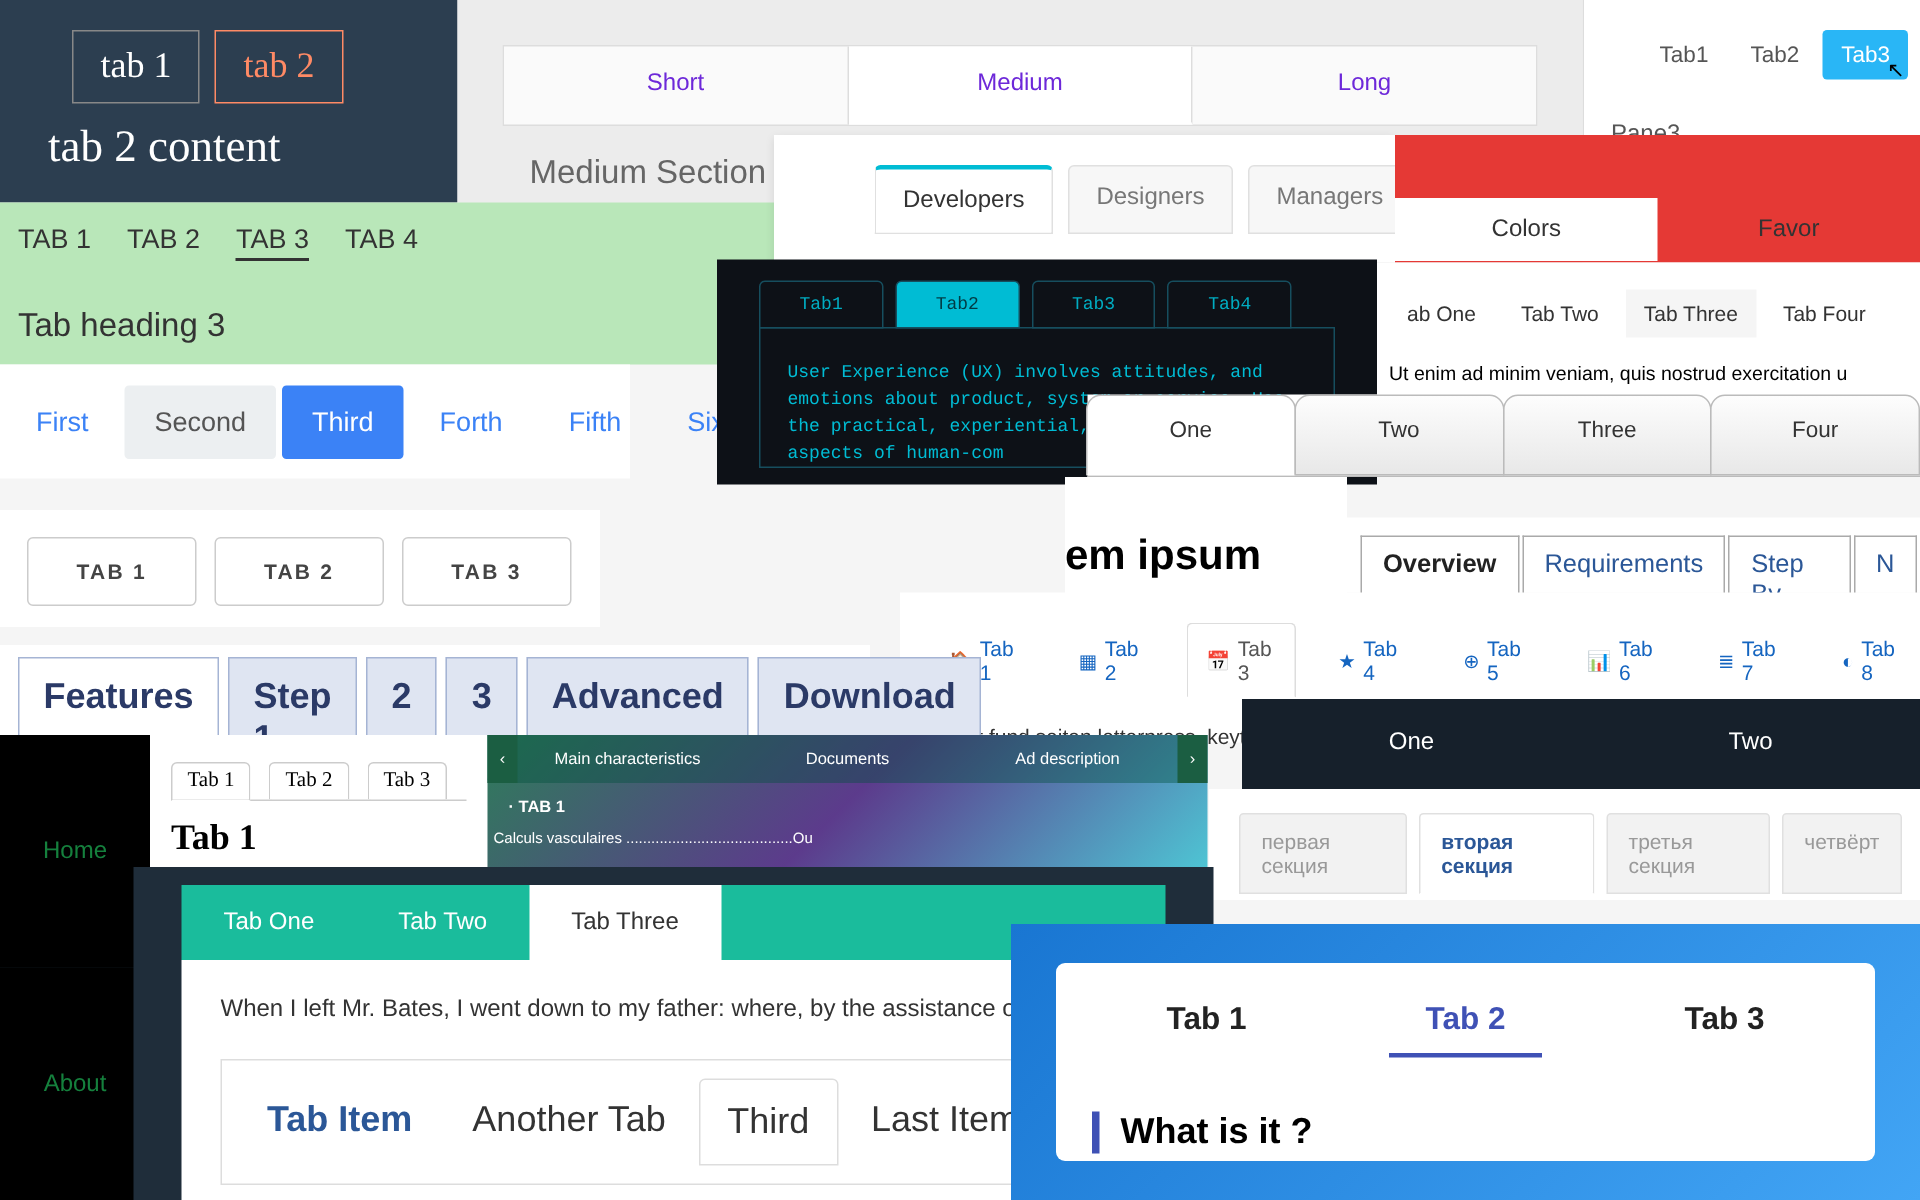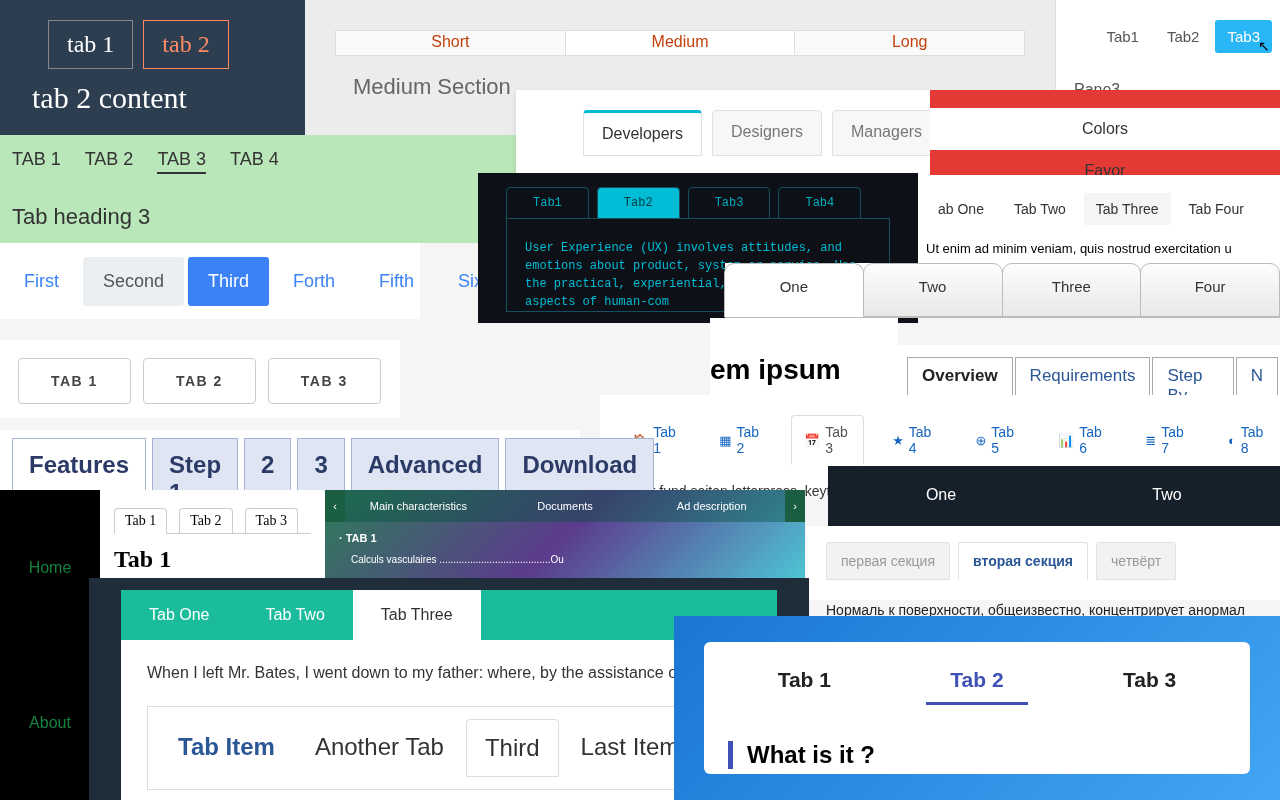--- a/index.html
+++ b/index.html
@@ -9,21 +9,21 @@
   
   .p1 { left:0; top:0; width:305px; height:135px; background:#2c3e50; color:#fff; font-family: Georgia, serif; }
   .p1 .tabs { display:flex; gap:10px; padding:20px 0 0 48px; }
   .p1 .tab { border:1px solid #888; padding:10px 18px; font-size:24px; }
   .p1 .tab.active { border-color:#ff8a65; color:#ff8a65; }
   .p1 .content { padding: 12px 0 0 32px; font-size:30px; }
 
   
   .p2 { left:305px; top:0; width:750px; height:180px; background:#ececec; }
   .p2 .tabs { display:flex; border:1px solid #ddd; margin:30px 30px 0 30px; background:#fafafa; }
-  .p2 .tab { flex:1; text-align:center; padding:2px; color:#c2410c; font-size:16px; border-right:1px solid #ddd; }
+  .p2 .tab { flex:1; text-align:center; padding:16px; color:#6d28d9; font-size:16px; border-right:1px solid #ddd; }
   .p2 .tab:last-child { border-right:0; }
   .p2 .tab.active { background:#fff; border-bottom:2px solid #fff; }
   .p2 .section { padding:18px 0 0 48px; font-size:22px; color:#666; }
 
   
   .p3 { left:1055px; top:0; width:225px; height:120px; background:#fff; border-left:1px solid #ddd; }
   .p3 .tabs { display:flex; justify-content:flex-end; padding:20px 8px 0 0; gap:4px; }
   .p3 .tab { padding:8px 12px; color:#555; font-size:15px; }
   .p3 .tab.active { background:#29b6f6; color:#fff; border-radius:3px; }
   .p3 .pane { padding:28px 0 0 18px; color:#555; }
@@ -36,21 +36,21 @@
   .p4 .heading { font-size:22px; padding-top:30px; }
 
   
   .p5 { left:516px; top:90px; width:414px; height:85px; background:#fff; padding:20px 20px 0 20px; box-shadow:0 2px 6px rgba(0,0,0,0.1); }
   .p5 .tabs { display:flex; gap:10px;margin-left:47px; }
   .p5 .tab { padding:12px 18px; border:1px solid #e0e0e0; background:#f7f7f7; border-radius:4px 4px 0 0; color:#777; font-size:16px; }
   .p5 .tab.active { border-top:3px solid #00bcd4; background:#fff; color:#333; }
 
   
   .p6 { left:930px; top:90px; width:350px; height:85px; background:#e53935; }
-  .p6 .tabs { display:flex; padding-top:18px;flex-direction:column; }
+  .p6 .tabs { display:flex; padding-top:42px; }
   .p6 .tab { flex:1; text-align:center; color:#333; padding:12px; }
   .p6 .tab.active { background:#fff; }
 
   
   .p7 { left:0; top:243px; width:420px; height:76px; background:#fff; display:flex; align-items:center; gap:4px; padding:0 4px; }
   .p7 .tab { padding:14px 20px; color:#3b82f6; font-size:18px; border-radius:3px; }
   .p7 .tab.gray { background:#eceff1; color:#555; }
   .p7 .tab.active { background:#3b82f6; color:#fff; }
 
   
@@ -117,21 +117,21 @@
   .p18 .tab { padding:4px 10px; border:1px solid #ccc; border-bottom:0; font-size:14px; border-radius:4px 4px 0 0; }
   .p18 .tab.active { border-bottom:1px solid #fff; margin-bottom:-1px; }
   .p18 .heading { padding-top:12px; font-family:Georgia, serif; font-size:24px; font-weight:bold; }
 
   
   .p19 { left:325px; top:490px; width:480px; height:90px; background:linear-gradient(135deg,#2e7d5a, #5c3b8c, #4ec5d4); color:#fff; font-size:11px; }
   .p19 .row1 { display:flex; align-items:center; height:32px; background:rgba(0,80,60,0.4); }
   .p19 .arrow { width:20px; text-align:center; background:#1b5e42; height:100%; display:flex; align-items:center; justify-content:center; }
   .p19 .ptab { flex:1; text-align:center; }
   .p19 .row2 { padding:10px 14px; font-weight:bold; }
-  .p19 .row3 { padding:0 26px; font-size:10px; }
+  .p19 .row3 { padding:0 4px; font-size:10px; }
 
   
   .p20 { left:806px; top:526px; width:474px; height:74px; background:#fff; padding:16px 12px 0 20px; }
   .p20 .tabs { display:flex; gap:8px; font-size:14px; }
   .p20 .tab { padding:10px 14px; background:#f2f2f2; color:#999; border:1px solid #e0e0e0; border-radius:3px 3px 0 0; }
   .p20 .tab.active { background:#fff; color:#2b5797; font-weight:bold; border-bottom-color:#fff; }
   .p20 .text { padding-top:22px; font-size:14px; color:#222; white-space:nowrap; }
 
   
   .p21 { left:89px; top:578px; width:720px; height:222px; background:#1f2d3a; padding:12px 32px; }
@@ -341,20 +341,21 @@
     <div class="arrow">›</div>
   </div>
   <div class="row2">· TAB 1</div>
   <div class="row3">Calculs vasculaires ........................................Ou</div>
 </div>
 
 <div class="panel p20">
   <div class="tabs">
     <div class="tab">первая секция</div>
     <div class="tab active">вторая секция</div>
+    <div class="tab">третья секция</div>
     <div class="tab">четвёрт</div>
   </div>
   <div class="text">Нормаль к поверхности, общеизвестно, концентрирует анормал</div>
 </div>
 
 <div class="panel p21">
   <div class="tabs">
     <div class="tab">Tab One</div>
     <div class="tab">Tab Two</div>
     <div class="tab active">Tab Three</div>

